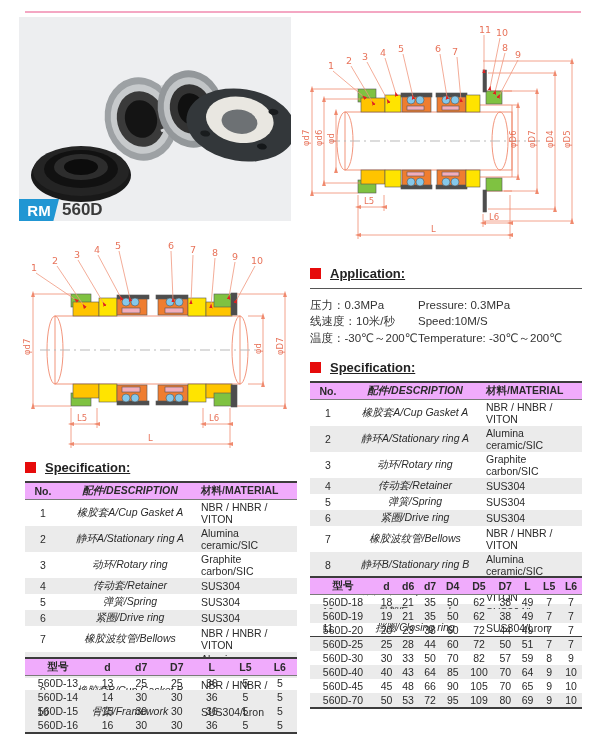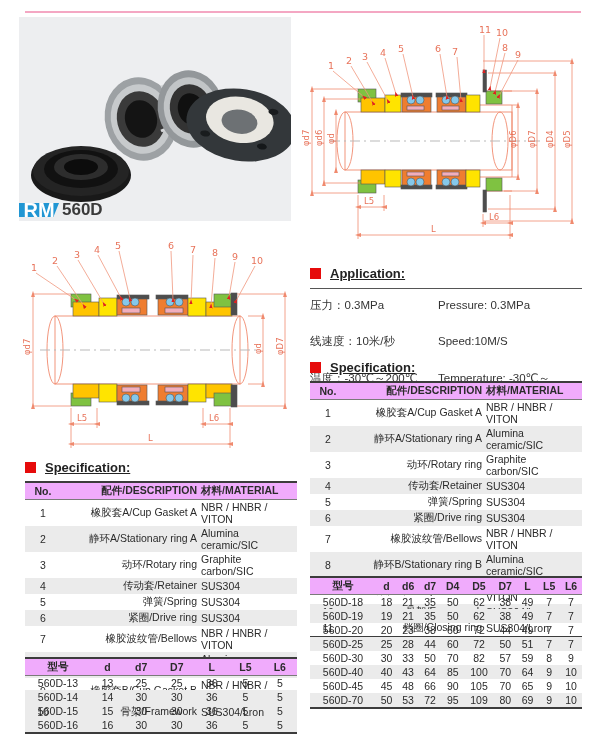--- a/index.html
+++ b/index.html
@@ -3,49 +3,49 @@
 <meta charset="utf-8">
 <style>
   html,body{margin:0;padding:0;background:#fff;}
   #page{position:relative;width:613px;height:740px;background:#fff;overflow:hidden;
         font-family:"Liberation Sans","DejaVu Sans",sans-serif;color:#333;}
   .topline{position:absolute;left:25px;top:11px;width:556px;height:2px;background:#f4a7c3;}
 
   
   .photo{position:absolute;left:19px;top:17px;width:272px;height:204px;background:#edeef0;}
   .rm-tag{position:absolute;left:0px;bottom:0px;display:flex;align-items:center;height:22px;}
-  .rm-box{width:40px;height:14px;background:#2196d3;color:#fff;font-weight:bold;font-size:20px;
+  .rm-box{width:40px;height:22px;background:#2196d3;color:#fff;font-weight:bold;font-size:15px;
           display:flex;align-items:center;justify-content:center;
           clip-path:polygon(0 0,100% 0,86% 100%,0 100%);}
   .rm-model{font-weight:bold;font-size:17px;color:#3a3a3a;margin-left:3px;}
 
   
   .draw-top{position:absolute;left:300px;top:15px;width:300px;height:233px;}
   .draw-mid{position:absolute;left:5px;top:238px;width:295px;height:226px;}
   svg text.dim{font-size:8.5px;fill:#e8735a;font-family:"DejaVu Sans",sans-serif;}
   svg text.callout{font-size:9.5px;fill:#e8735a;font-family:"DejaVu Sans",sans-serif;}
 
   
   .section-title{display:flex;align-items:center;font-weight:bold;font-size:13px;color:#222;text-decoration:underline;}
   .red-sq{width:11px;height:11px;background:#e60b0b;margin-right:9px;flex:0 0 auto;}
   .app{position:absolute;left:310px;top:266px;width:272px;}
   .app-rule{border:none;border-top:1.5px solid #555;margin:7px 0 8px 0;}
-  .app-grid{display:grid;grid-template-columns:108px 1fr;font-size:11.5px;color:#333;line-height:1.42;gap:20px;}
+  .app-grid{display:grid;grid-template-columns:108px 1fr;font-size:11.5px;color:#333;line-height:1.42;}
   .spec-right{position:absolute;left:310px;top:360px;width:272px;}
   .spec-left{position:absolute;left:25px;top:460px;width:272px;}
   .dims-right{position:absolute;left:310px;top:570px;width:272px;}
   .dims-left{position:absolute;left:25px;top:651px;width:272px;}
 
   table{width:100%;border-collapse:collapse;font-size:10.5px;color:#2b2b2b;
         border-top:2px solid #3c3c3c;border-bottom:2px solid #3c3c3c;margin-top:6px;}
   thead th{background:#f0abfc;font-weight:bold;padding:1px 2px;border-bottom:1px solid #7a7a7a;}
   tbody td{padding:1px 2px;}
   tbody tr:nth-child(even){background:#ebebeb;}
   table.spec th:nth-child(1),table.spec td:nth-child(1){width:32px;text-align:center;}
-  table.spec th:nth-child(2),table.spec td:nth-child(2){width:134px;text-align:right;}
+  table.spec th:nth-child(2),table.spec td:nth-child(2){width:134px;text-align:center;font-style:italic;}
   table.spec th:nth-child(3),table.spec td:nth-child(3){text-align:left;}
   table.dims th,table.dims td{text-align:center;}
   table.dims td:first-child,table.dims th:first-child{width:62px;}
 </style>
 </head>
 <body>
 
 <div id="page">
   <div class="topline"></div>
 

